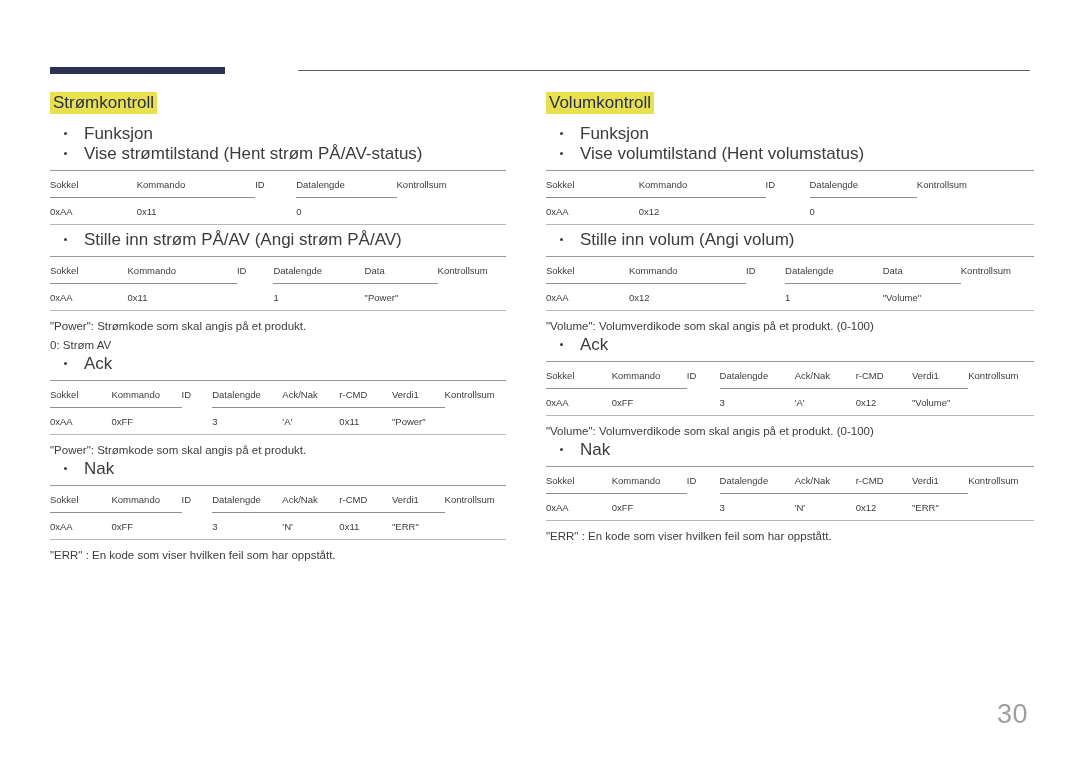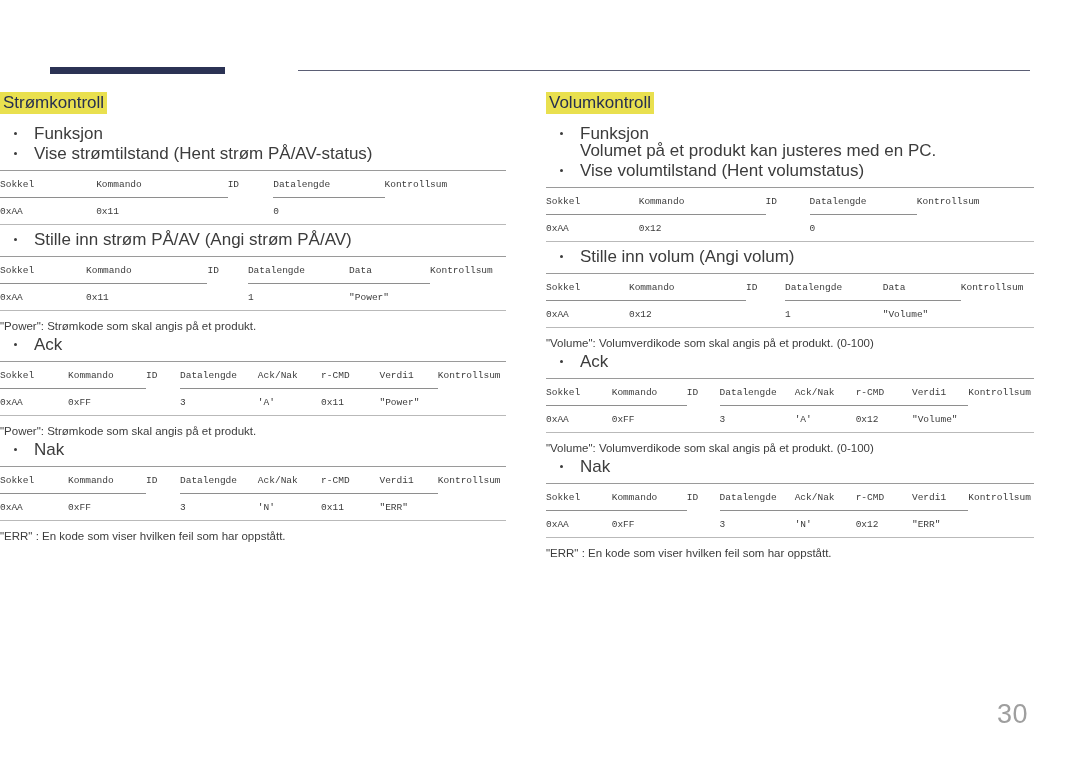--- a/index.html
+++ b/index.html
@@ -47,20 +47,21 @@
   .page-body {
     position: absolute;
     left: 0;
     top: 92px;
     width: 1080px;
     display: flex;
     gap: 0px;
   }
   .column {
     width: 540px;
+    padding-left: 50px;
     padding-right: 34px;
   }
   .column.right { padding-left: 6px; padding-right: 46px; }
 
   
   .sec-title {
     font-size: 17px;
     line-height: 21px;
     color: #27304f;
     font-weight: 400;
@@ -104,21 +105,20 @@
     margin: 0;
     padding-left: 0px;
   }
 
   
   .tbl {
     width: 100%;
     border-collapse: collapse;
     margin: 8px 0 6px 0;
     table-layout: fixed;
-    font-family: Liberation Mono, monospace;
   }
   .tbl td, .tbl th {
     font-size: 9.5px;
     line-height: 12px;
     font-weight: 400;
     color: #3c3c3c;
     text-align: left;
     padding: 0;
     vertical-align: middle;
   }
@@ -291,20 +291,21 @@
           <td>"Power"</td>
           <td></td>
         </tr>
         <tr class="rule-bot">
             <td colspan="6"></td>
           </tr>
       </tbody>
     </table>
 
     <p class="note">"Power": Strømkode som skal angis på et produkt.</p>
+    <p class="note">0: Strøm AV</p>
 
     <p class="bullet">Ack</p>
 
     <table class="tbl c8">
       <colgroup>
           <col class="c-sokkel">
           <col class="c-kommando">
           <col class="c-id">
           <col class="c-datalen">
           <col class="c-acknak">
@@ -410,21 +411,20 @@
     <p class="note">"ERR" : En kode som viser hvilken feil som har oppstått.</p>
 
   </div>
 
   <div class="column right">
 
     <h2 class="sec-title"><span>Volumkontroll</span></h2>
 
     <p class="bullet">
       <span>Funksjon</span>
-      <span class="sub">Volumet på et produkt kan justeres med en PC.</span>
     </p>
 
     <p class="bullet">Vise volumtilstand (Hent volumstatus)</p>
 
     <table class="tbl c5">
       <colgroup>
           <col class="c-sokkel">
           <col class="c-kommando">
           <col class="c-id">
           <col class="c-datalen">

